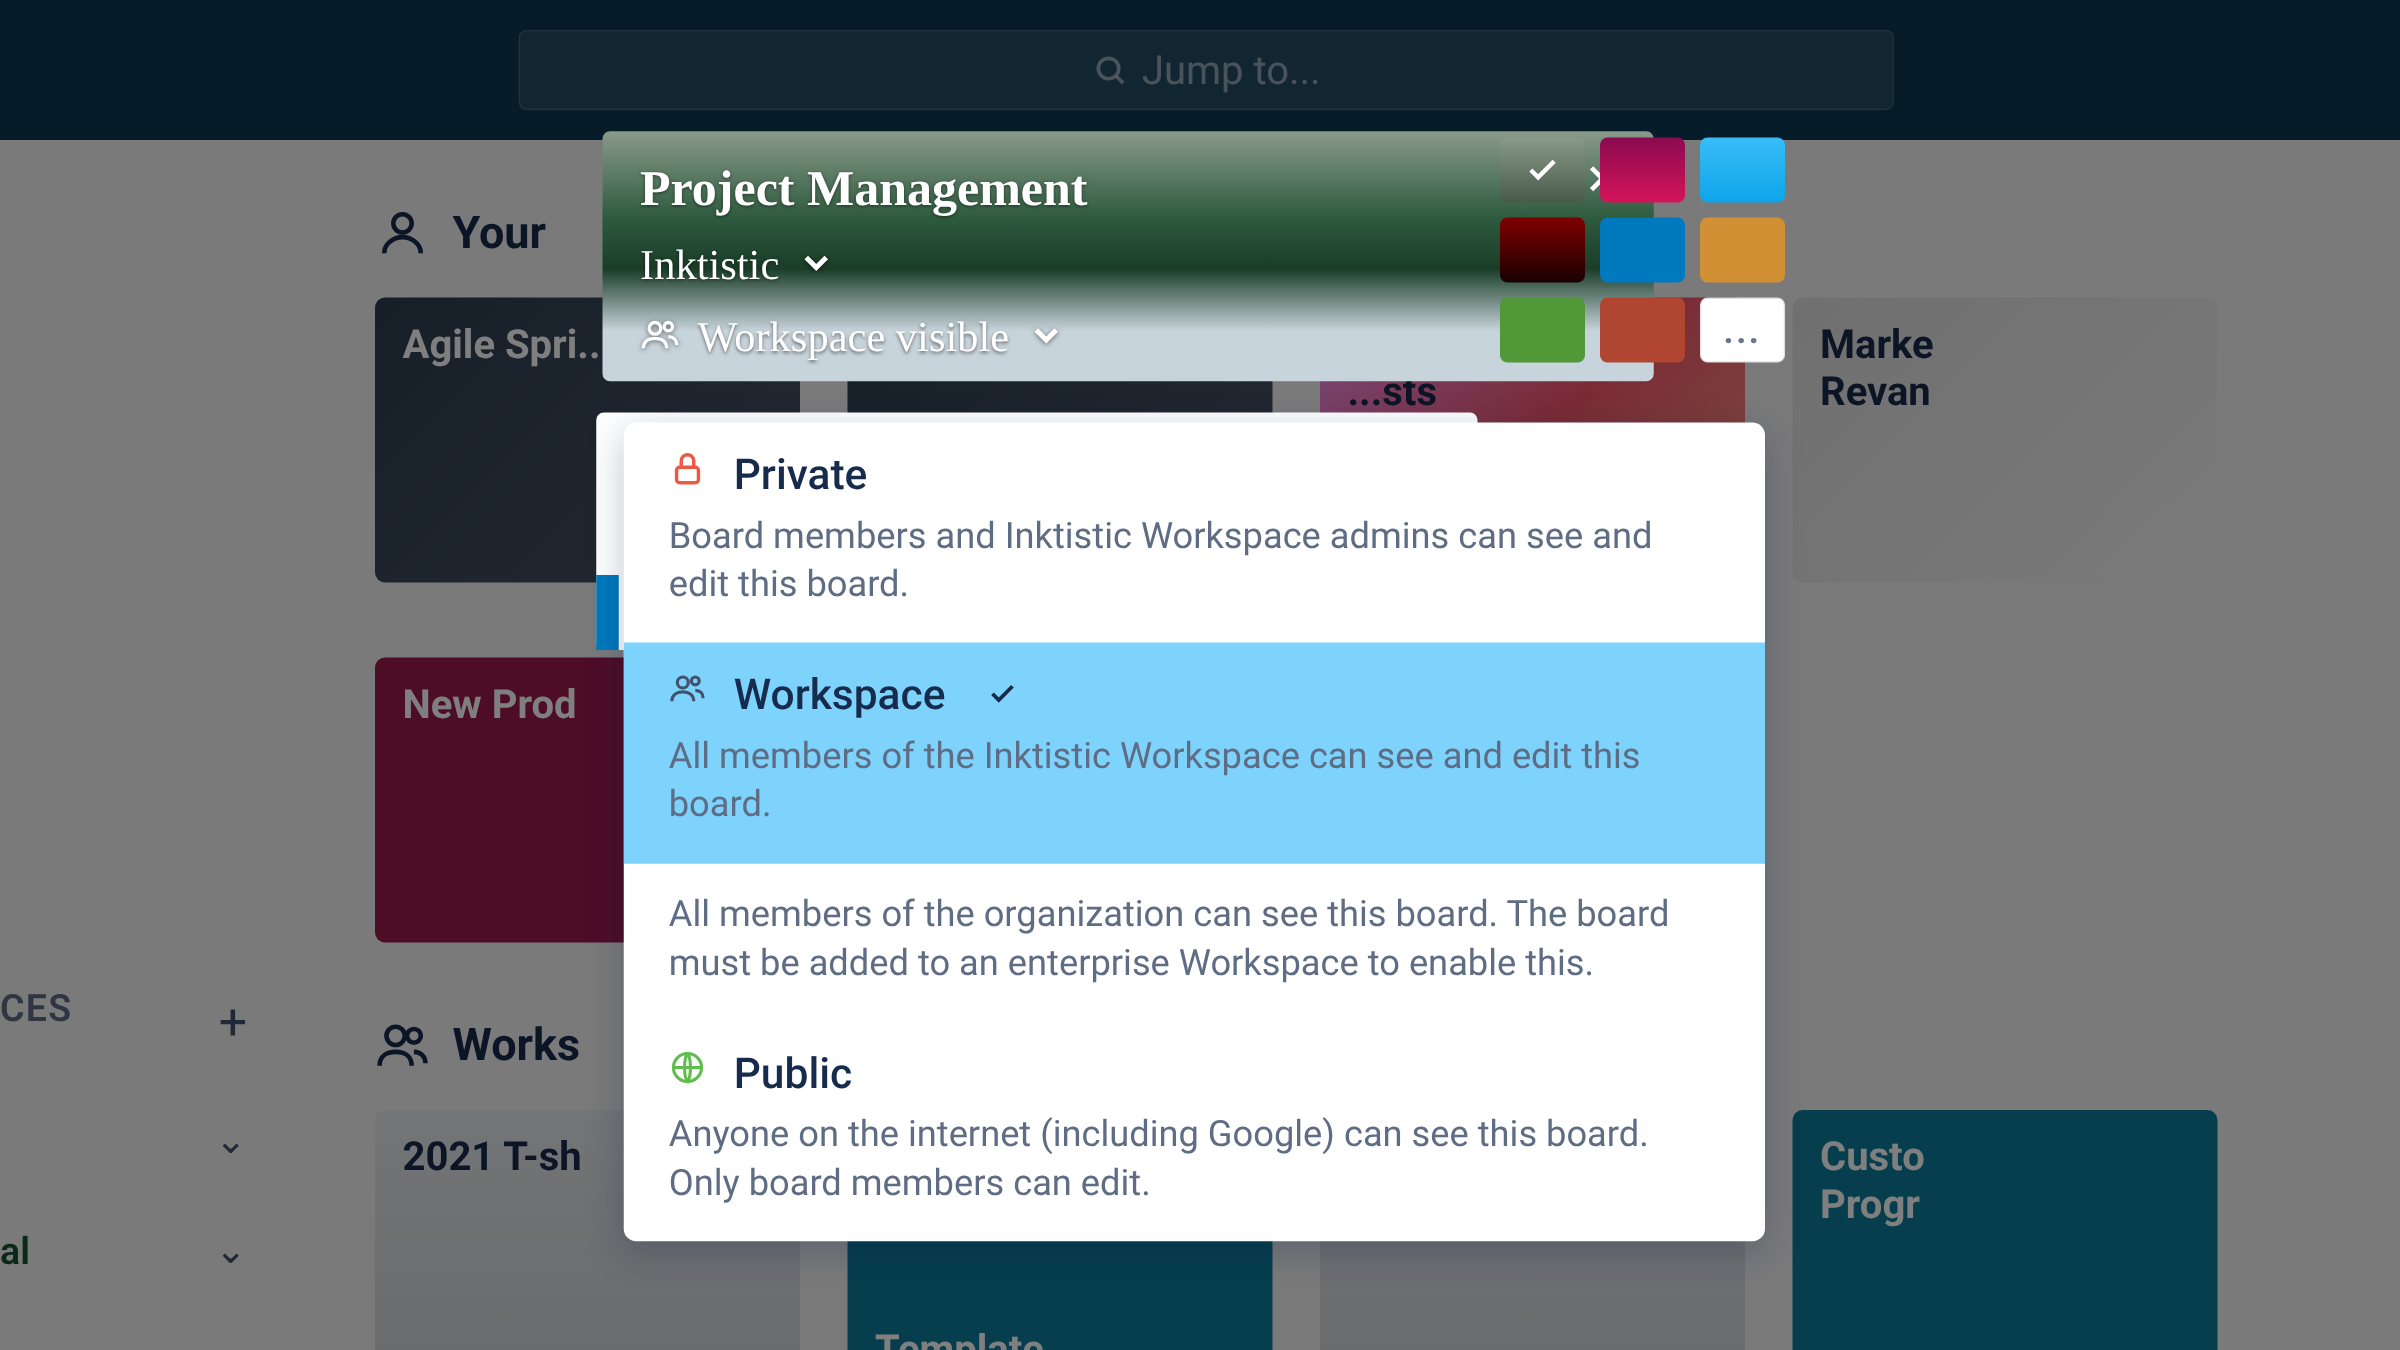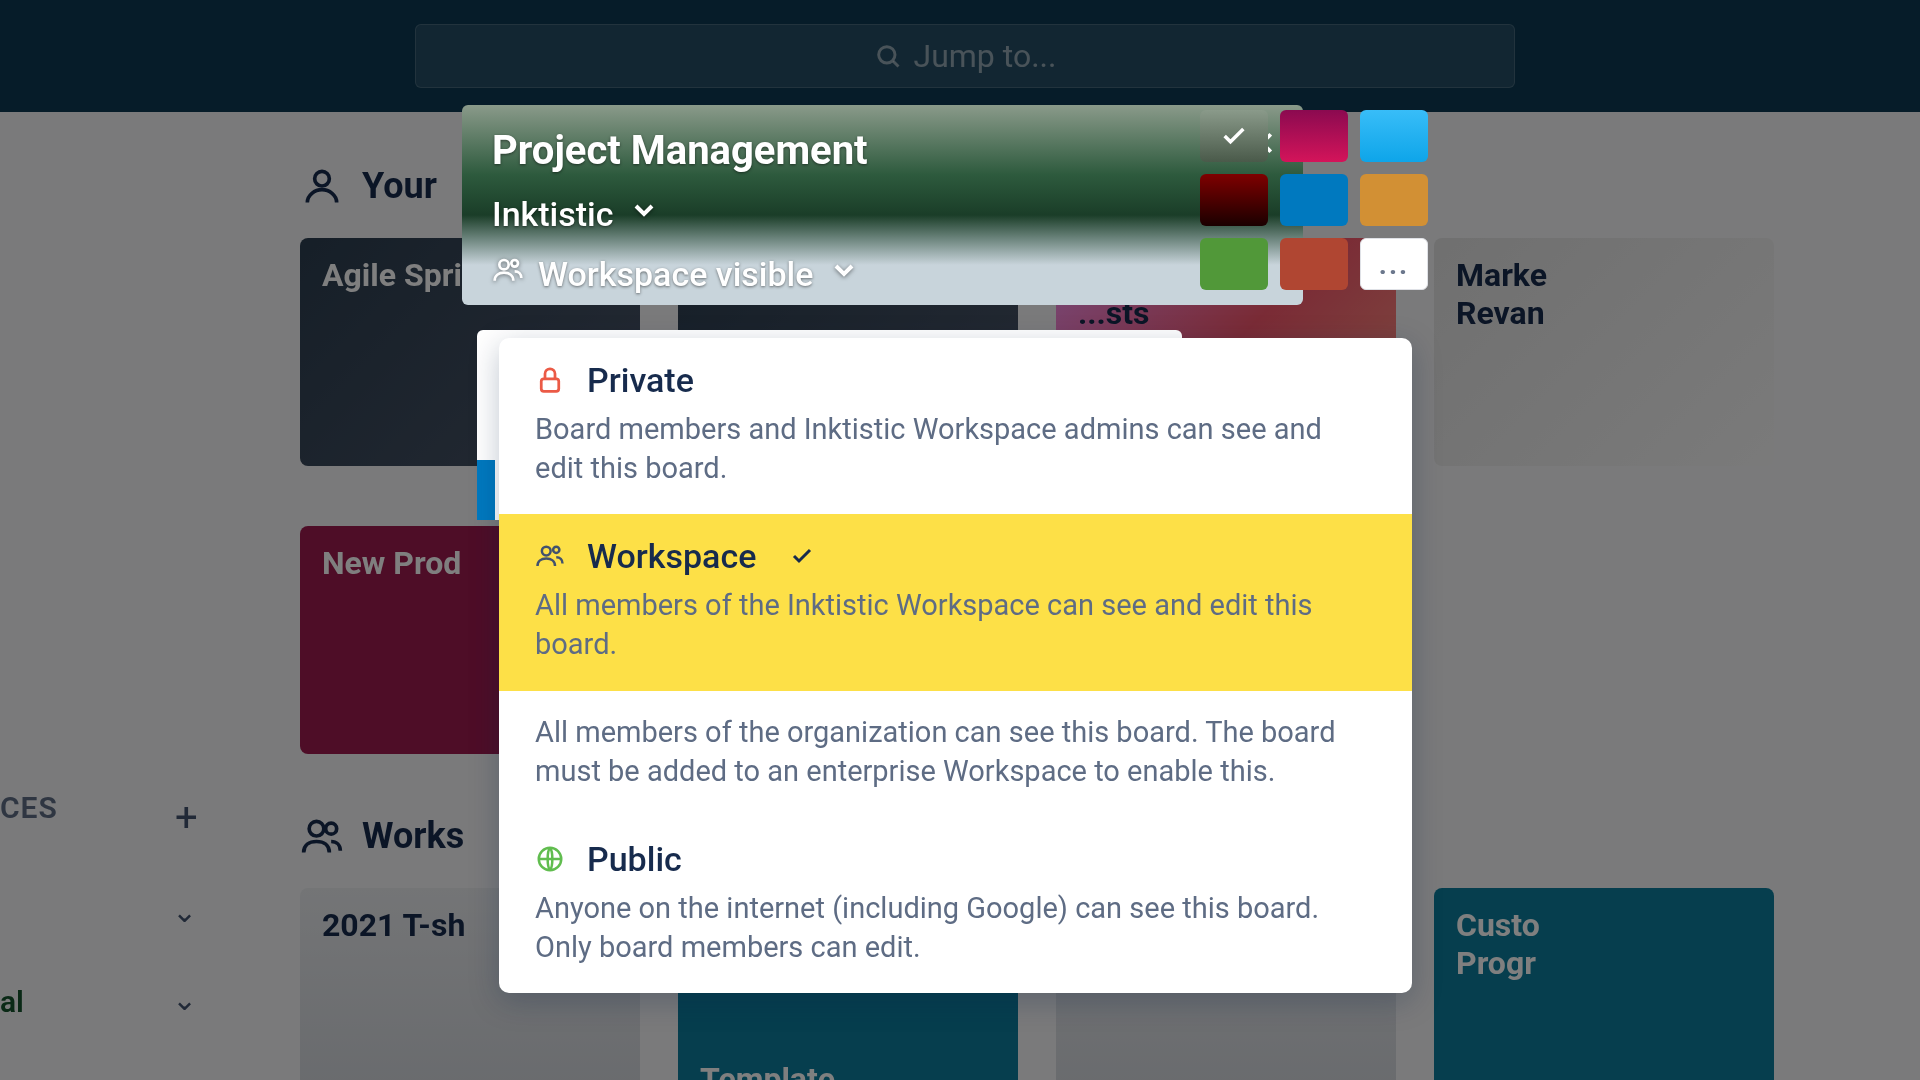--- a/index.html
+++ b/index.html
@@ -107,28 +107,29 @@
     .bc5 { background: #9c1b4f; }
     .bc7 { background: #0c7d9d; }
     .bc8 { background: linear-gradient(#e8eaed,#d0d4da); color:#172b4d;}
     
     .dot { position:absolute; right:20px; bottom:20px; width:20px; height:20px; border-radius:50%; background:rgba(255,255,255,0.7);}
     
     
     .modal {
       position: absolute;
       top: 105px;
-      left: 462px;
+      left: 482px;
       width: 841px;
       height: 200px;
       z-index: 10;
       border-radius: 6px;
       background: linear-gradient(to bottom, #8a9a8a 0%, #2d5a3d 35%, #1a3d28 55%, #c8d4db 80%);
       padding: 22px 30px;
       color: #fff;
+      font-family: Liberation Serif, serif;
     }
     .modal-title {
       font-size: 40px;
       font-weight: 700;
       text-shadow: 0 1px 3px rgba(0,0,0,0.5);
     }
     .modal-close {
       position: absolute;
       top: 20px;
       right: 26px;
@@ -188,24 +189,24 @@
       background: #fff;
       border-radius: 10px;
       box-shadow: 0 8px 30px rgba(9,30,66,0.25);
       z-index: 20;
       overflow: hidden;
     }
     .vis-item {
       padding: 22px 36px 26px;
       cursor: pointer;
     }
-    .vis-item.selected { background: #fde047; }
+    .vis-item.selected { background: #7dd3fc; }
     .vis-head {
       display: flex;
-      align-items: center;
+      align-items: flex-start;
       gap: 22px;
       font-size: 34px;
       color: #172b4d;
       font-weight: 500;
       margin-bottom: 10px;
     }
     .vis-head svg.lead { width: 30px; height: 30px; }
     .vis-head .check { margin-left: 12px; }
     .vis-head .check svg { width:24px; height:24px; stroke:#172b4d; }
     .vis-desc {

